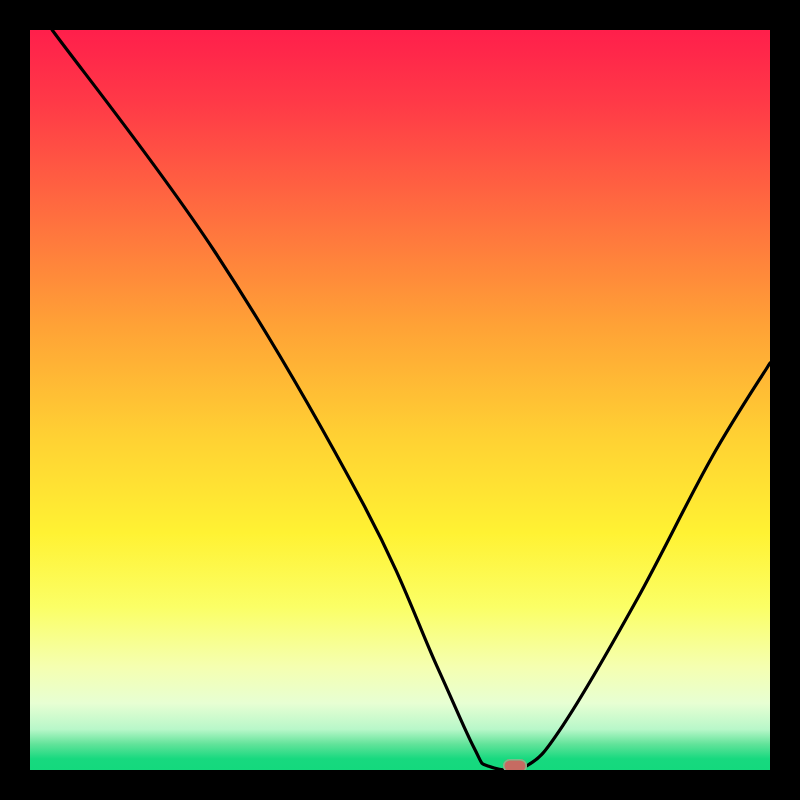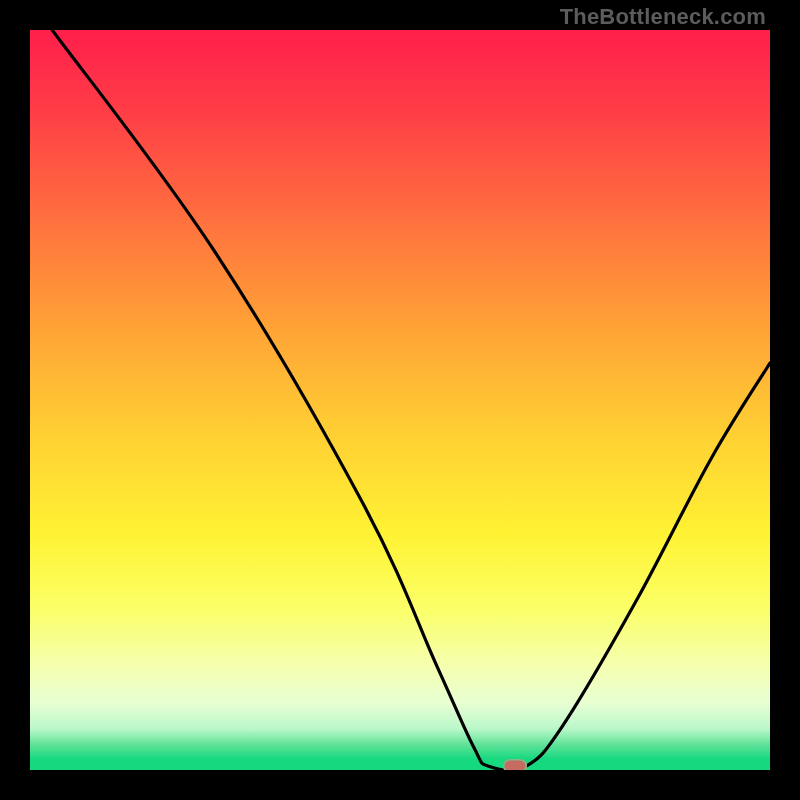--- a/index.html
+++ b/index.html
@@ -85,14 +85,13 @@
       <rect x="0" y="0" width="740" height="740" fill="url(#bg-grad)"></rect>
     </svg>
 
     <svg class="curve" viewBox="0 0 740 740" preserveAspectRatio="none">
       <path id="curve-path" fill="none" stroke-width="3.2" stroke-linejoin="round" stroke-linecap="round" d="M 22.2,0 C 51.504000000000005,39.96 129.05599999999998,136.752 185,222 C 240.94400000000002,307.248 293.03999999999996,399.00800000000004 333,473.6 C 372.96000000000004,548.192 387.02000000000004,592.444 407.00000000000006,636.4 C 426.9800000000001,680.356 434.676,699.818 444,717.8 C 453.324,735.7819999999999 449.476,732.9699999999999 458.8,736.3 C 468.124,739.63 482.48,743.626 495.8,736.3 C 509.12,728.9739999999999 512.8199999999999,725.57 532.8,695.6 C 552.78,665.63 580.16,617.752 606.8,569.8 C 633.4399999999999,521.848 656.8240000000001,471.824 680.8000000000001,429.2 C 704.7760000000001,386.57599999999996 729.344,350.316 740,332.99999999999994" stroke="#000000"></path>
     </svg>
 
     <div class="marker" id="marker" style="left: 484.7px; top: 736.3px; background: rgb(198, 107, 98); box-shadow: rgb(125, 187, 138) 0px 0px 0px 1.5px inset;"></div>
   </div>
 
-  <div class="watermark">TheBottleneck.com</div>
 </div>
 
 </body></html>

